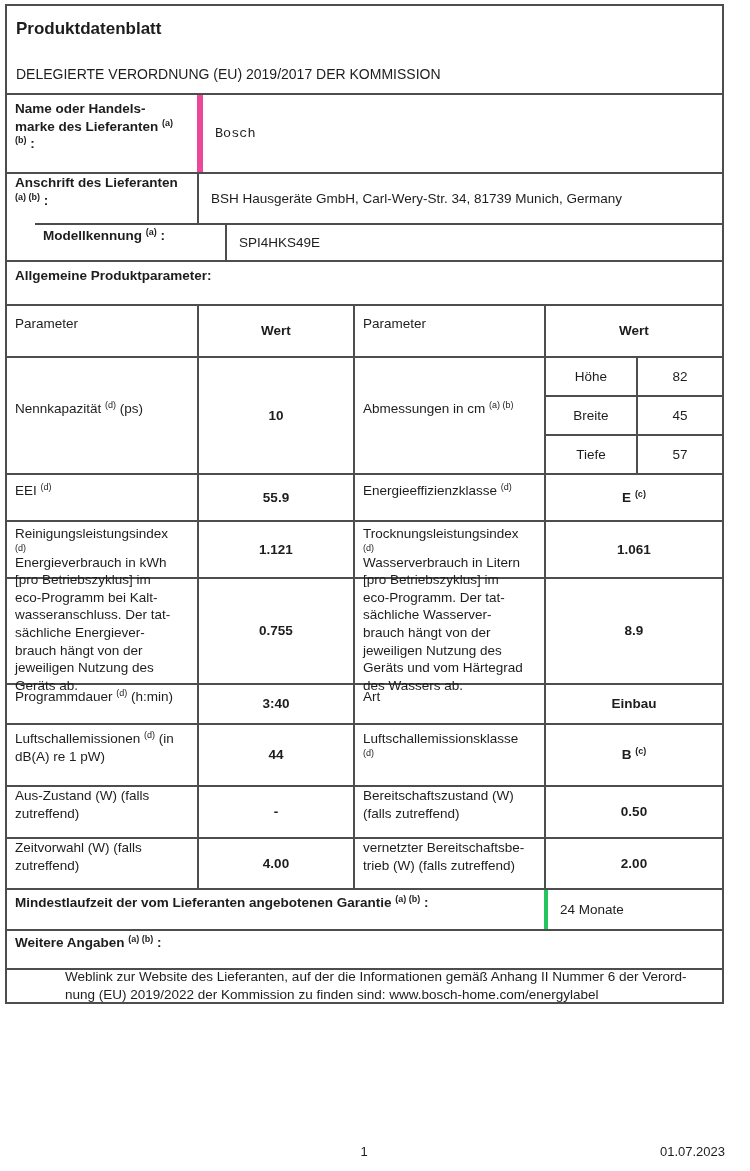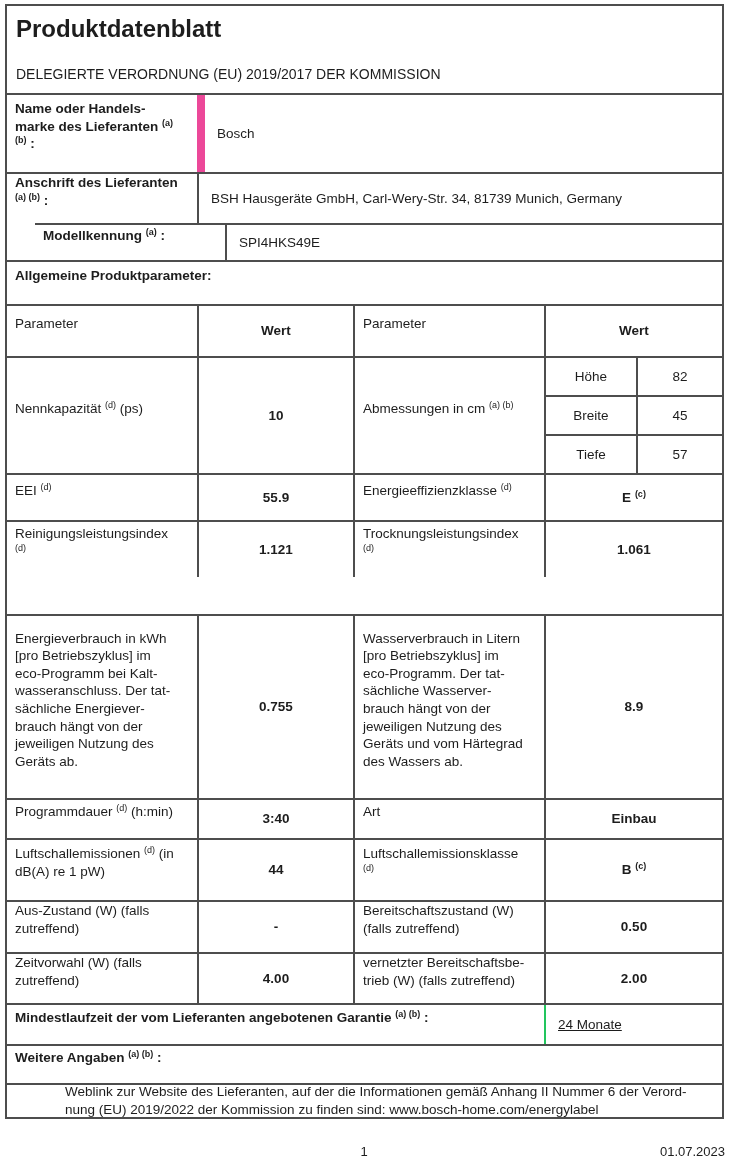--- a/index.html
+++ b/index.html
@@ -38,33 +38,33 @@
 
   .label { padding:4px 6px 18px 8px; text-align:left; }
   .value { justify-content:center; text-align:left; padding:4px 16px;font-weight:bold; }
   .value-left { justify-content:flex-start; text-align:left; padding:4px 4px 4px 12px; }
   .bold { font-weight:bold; }
 
   sup { font-size:9px; line-height:0; vertical-align:super; }
 
   
   .r-title { height:87px; display:block; padding:12px 9px 0 9px; }
-  .doc-title { font-size:24px; font-weight:bold; line-height:22px; }
+  .doc-title { font-size:17px; font-weight:bold; line-height:22px; }
   .doc-subtitle { font-size:14px; margin-top:26px; line-height:16px; }
 
   
   .r-name   { height:79px; }
   .r-addr   { height:51px; }
   .r-model  { height:37px;margin-left:28px; }
   .r-general{ height:44px; }
   .r-colhdr { height:52px; }
   .r-nenn   { height:117px; }
   .r-eei    { height:47px; }
   .r-clean  { height:57px; }
-  .r-energy { height:184px;margin-top:37px; }
+  .r-energy { height:106px; }
   .r-prog   { height:40px; }
   .r-noise  { height:62px; }
   .r-off    { height:52px; }
   .r-delay  { height:51px; }
   .r-guar   { height:41px; }
   .r-further{ height:39px; }
   .r-weblink{ height:34px;padding-left:48px; }
 
   .full { flex:1 1 auto; }
   .guar-left { width:537px; flex:0 0 537px; }
@@ -91,21 +91,21 @@
 
     <div class="t-row r-title">
       <div class="doc-title">Produktdatenblatt</div>
       <div class="doc-subtitle">DELEGIERTE VERORDNUNG (EU) 2019/2017 DER KOMMISSION</div>
     </div>
 
     <div class="t-row r-name">
       <div class="cell label bold c1">
           <span>Name oder Handels-<br>marke des Lieferanten <sup>(a)</sup><br><sup>(b)</sup> :</span>
         </div>
-      <div class="cell value-left full" style="border-left:8px solid #ec4899;">Bosch</div>
+      <div class="cell value-left full" style="border-left:6px solid #ec4899;font-family:Liberation Mono, monospace;">Bosch</div>
     </div>
 
     <div class="t-row r-addr">
       <div class="cell label bold c1">
           <span>Anschrift des Lieferanten<br><sup>(a) (b)</sup> :</span>
         </div>
       <div class="cell value-left full" style="border-left:2px solid #4d4d4d;">BSH Hausgeräte GmbH, Carl-Wery-Str. 34, 81739 Munich, Germany</div>
     </div>
 
     <div class="t-row r-model">
@@ -238,21 +238,21 @@
         </div>
       <div class="cell value c4">
           <span>2.00</span>
         </div>
     </div>
 
     <div class="t-row r-guar">
       <div class="cell label bold guar-left">
           <span>Mindestlaufzeit der vom Lieferanten angebotenen Garantie <sup>(a) (b)</sup> :</span>
         </div>
-      <div class="cell value-left full" style="border-left:2px solid #22c55e;text-decoration:underline;">24 Monate</div>
+      <div class="cell value-left full" style="border-left:4px solid #22c55e;">24 Monate</div>
     </div>
 
     <div class="t-row r-further">
       <div class="cell label bold full">
           <span>Weitere Angaben <sup>(a) (b)</sup> :</span>
         </div>
     </div>
 
     <div class="t-row r-weblink">
       <div class="cell label full weblink-cell">

